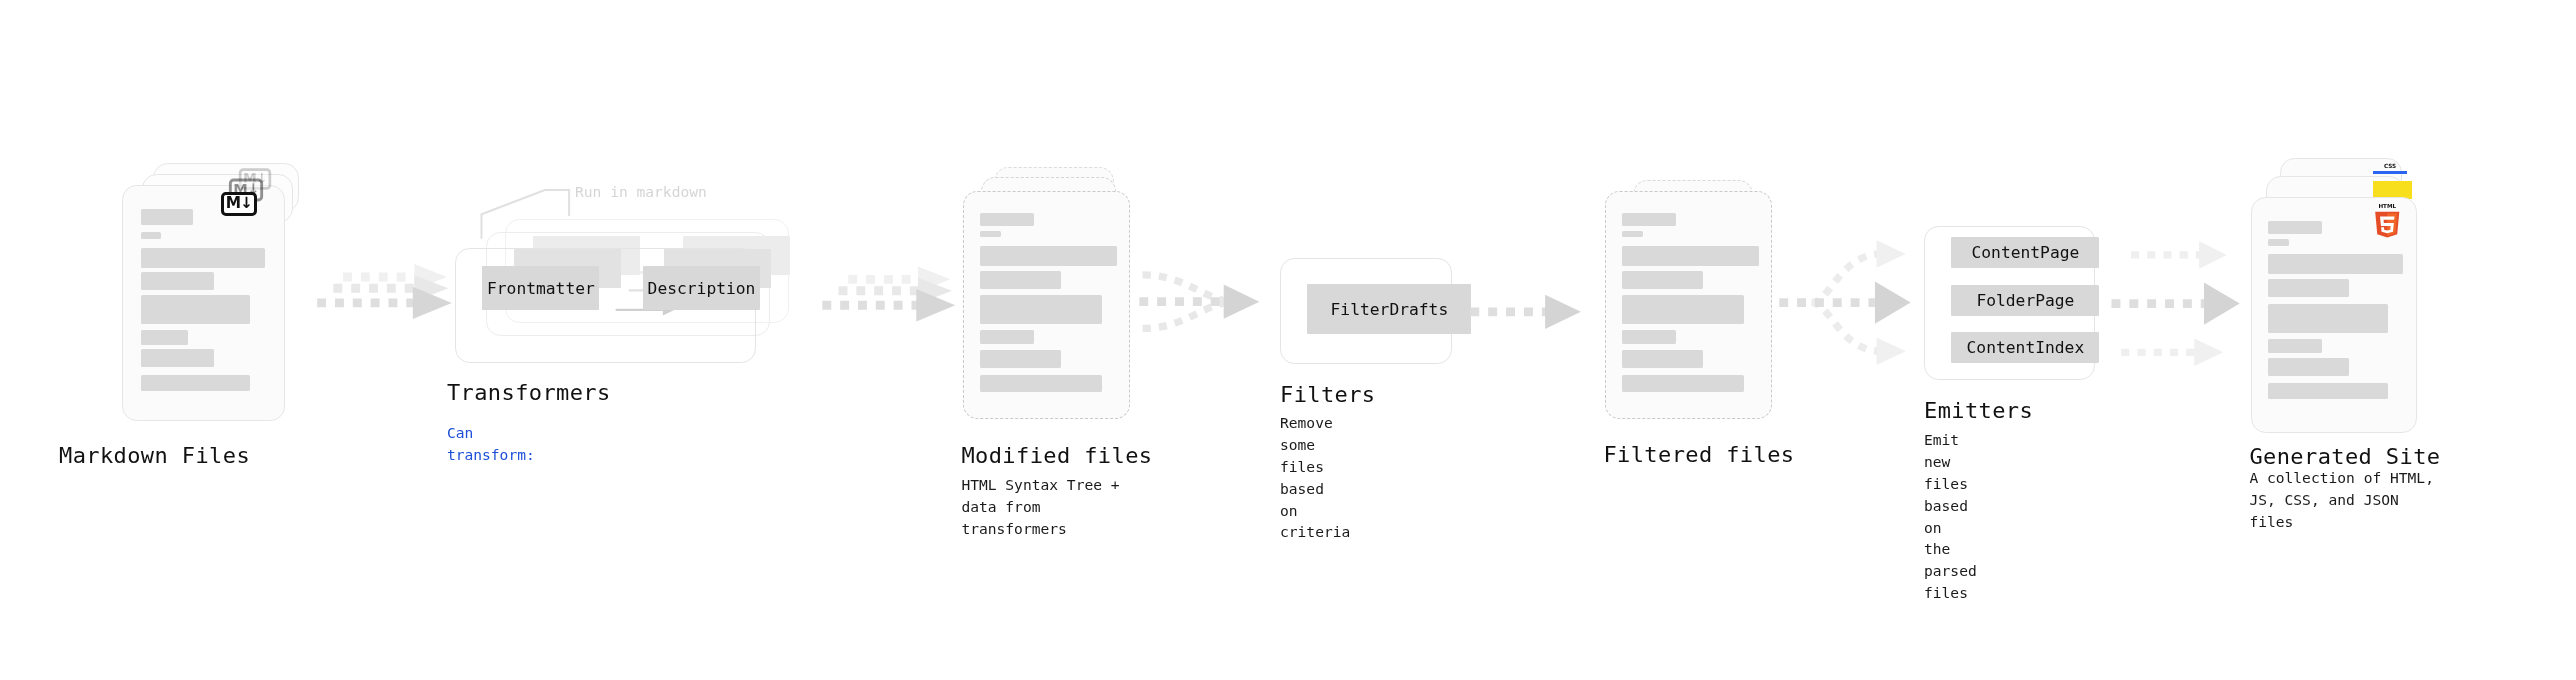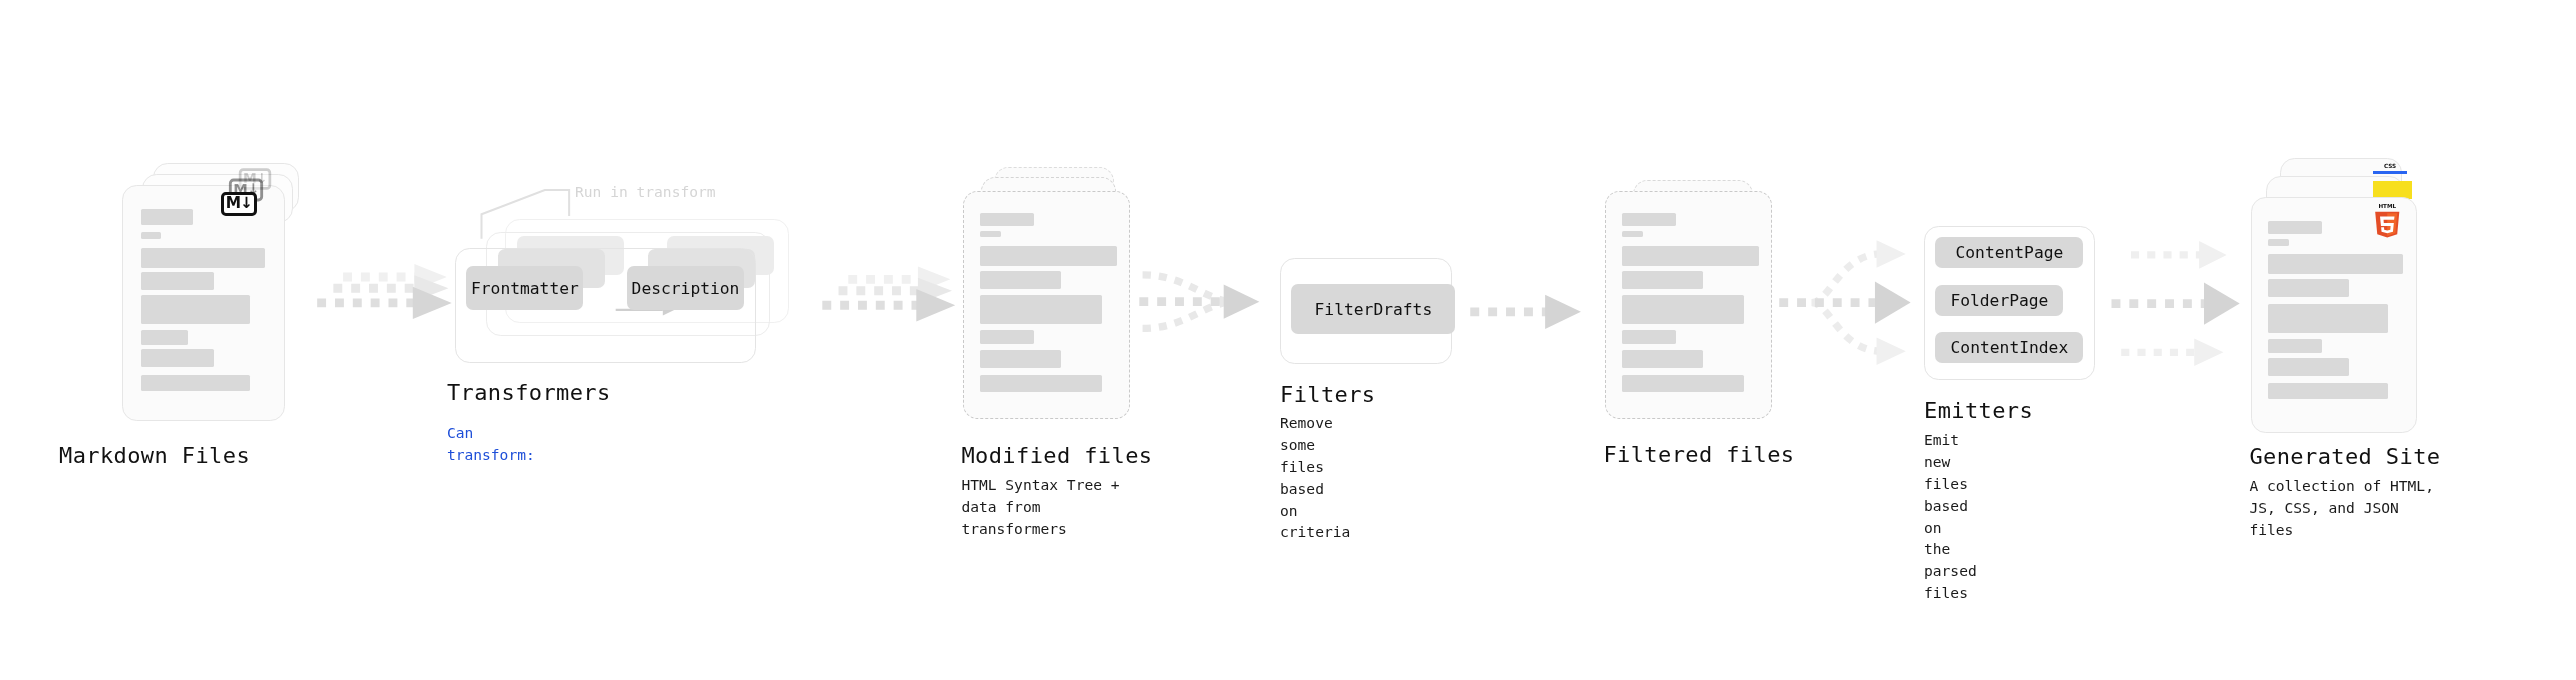--- a/index.html
+++ b/index.html
@@ -78,25 +78,26 @@
     position: absolute;
     border: 1.6px solid #e4e4e4;
     border-radius: 14.6px;
     background: transparent;
   }
 
   
   .chip {
     position: absolute;
     background: #d8d8d8;
-    border-radius: 7px;
+    border-radius: 1px;
     display: flex; align-items: center; justify-content: center;
     font-size: 16.3px;
     color: #111;
     white-space: nowrap;
+    margin-left: 16px;
   }
   .chip.faded1 { background: #e2e2e2; color: transparent; }
   .chip.faded2 { background: #ececec; color: transparent; }
 
   
   .caption-title {
     position: absolute;
     font-size: 22px;
     letter-spacing: 0.4px;
     color: #111;
@@ -169,21 +170,21 @@
     <polygon points="130,0 170,16 130,32" fill="#f0f0f0"></polygon>
     <polygon points="130,14 172,30 130,46" fill="#e8e8e8"></polygon>
     <polygon points="128,28 176,48 128,68" fill="#d6d6d6"></polygon>
   </svg>
 
   <div class="stage" style="left:455px; top:185px;">
 
     <svg class="arrow-svg" style="left:19.5px; top:0px;" width="211" height="57" viewBox="0 0 260 70">
       <polyline points="8,66 8,36 86,6 116,6 116,38" fill="none" stroke="#e0e0e0" stroke-width="2.5"></polyline>
     </svg>
-    <div class="parallel-label" style="left:120px; top:-2.4px;">Run in transform</div>
+    <div class="parallel-label" style="left:120px; top:-2.4px;">Run in markdown</div>
 
     <div class="group-box" style="left:50px; top:34px; width:284px; height:104px; border-color:#f0f0f0;">
       <div class="chip faded2" style="left:11.4px; top:16.3px; width:107px; height:39px;">&nbsp;</div>
       <div class="chip faded2" style="left:161px; top:16.3px; width:107px; height:39px;">&nbsp;</div>
     </div>
 
     <div class="group-box" style="left:31px; top:47px; width:284px; height:104px; border-color:#ececec;">
       <div class="chip faded1" style="left:11.4px; top:16.3px; width:107px; height:39px;">&nbsp;</div>
       <div class="chip faded1" style="left:161px; top:16.3px; width:107px; height:39px;">&nbsp;</div>
     </div>
@@ -297,21 +298,21 @@
     <polygon points="124,5  160,22  124,39" fill="#f0f0f0"></polygon>
     <polygon points="122,56 166,82  122,108" fill="#d4d4d4"></polygon>
     <polygon points="124,125 160,142 124,159" fill="#f0f0f0"></polygon>
   </svg>
 
   <div class="stage" style="left:1924px; top:226px;">
 
     <div class="group-box" style="left:0px; top:0px; width:171px; height:154px;"></div>
 
     <div class="chip" style="left:11.4px; top:11.4px; width:148px; height:31px;">ContentPage</div>
-    <div class="chip" style="left:11.4px; top:59px; width:128px; height:31px;">FolderPage</div>
+    <div class="chip" style="left:11.4px; top:59px; width:148px; height:31px;">FolderPage</div>
     <div class="chip" style="left:11.4px; top:106px; width:148px; height:31px;">ContentIndex</div>
 
     <div class="caption-title" style="left:0px; top:172px;">Emitters</div>
     <div class="caption-sub" style="left:0px; top:203px;">Emit new files based on
 the parsed files</div>
   </div>
 
   <svg class="arrow-svg" style="left:2105px; top:237px;" width="142" height="134" viewBox="0 0 175 165">
     <line x1="32" y1="22" x2="120" y2="22" stroke="#efefef" stroke-width="9" stroke-dasharray="10 10"></line>
     <polygon points="116,5 150,22 116,39" fill="#f0f0f0"></polygon>
@@ -349,18 +350,18 @@
 
       <svg class="badge html5-badge" style="left:120px; top:44px;" viewBox="0 0 40 46">
         <text x="20" y="8" font-family="DejaVu Sans, Liberation Sans, sans-serif" font-size="7" font-weight="700" fill="#111" text-anchor="middle">HTML</text>
         <path d="M5,12 L35,12 L32.4,40 L20,44 L7.6,40 Z" fill="#e44d26"></path>
         <path d="M20,14 L20,42.2 L30.2,38.6 L32.4,14 Z" fill="#f16529"></path>
         <path d="M11,18 L29,18 L28.5,22 L15.4,22 L15.7,26 L28.2,26 L27.1,37 L20,39 L12.9,37 L12.4,31.5 L16,31.5 L16.2,34.4 L20,35.4 L23.8,34.4 L24.2,29.8 L12.2,29.8 Z" fill="#ffffff"></path>
       </svg>
     </div>
 
     <div class="caption-title" style="left:-1.6px; top:286px;">Generated Site</div>
-    <div class="caption-sub" style="left:-1.6px; top:317px;">A collection of HTML,
+    <div class="caption-sub" style="left:-1.6px; top:309px;">A collection of HTML,
 JS, CSS, and JSON files</div>
   </div>
 
 </div>
 
 
 </body></html>

